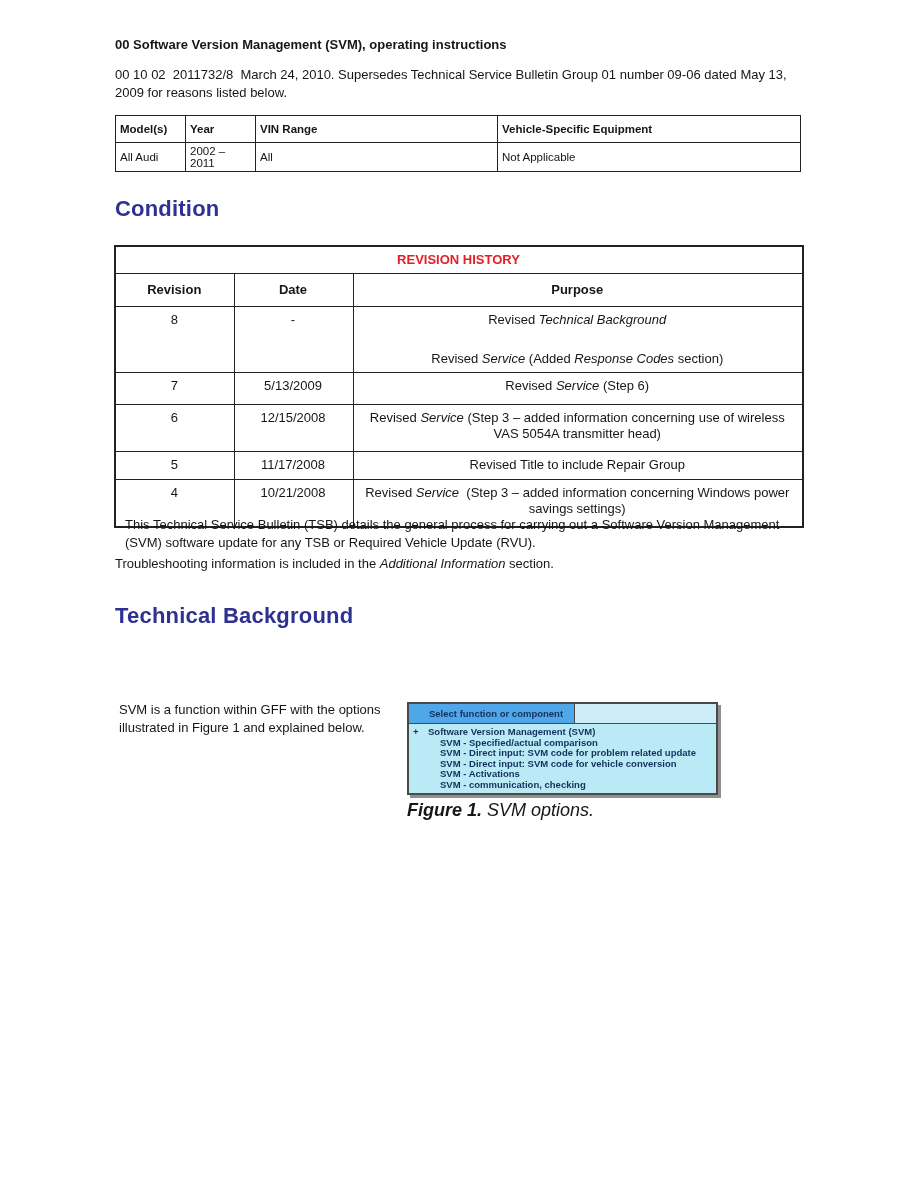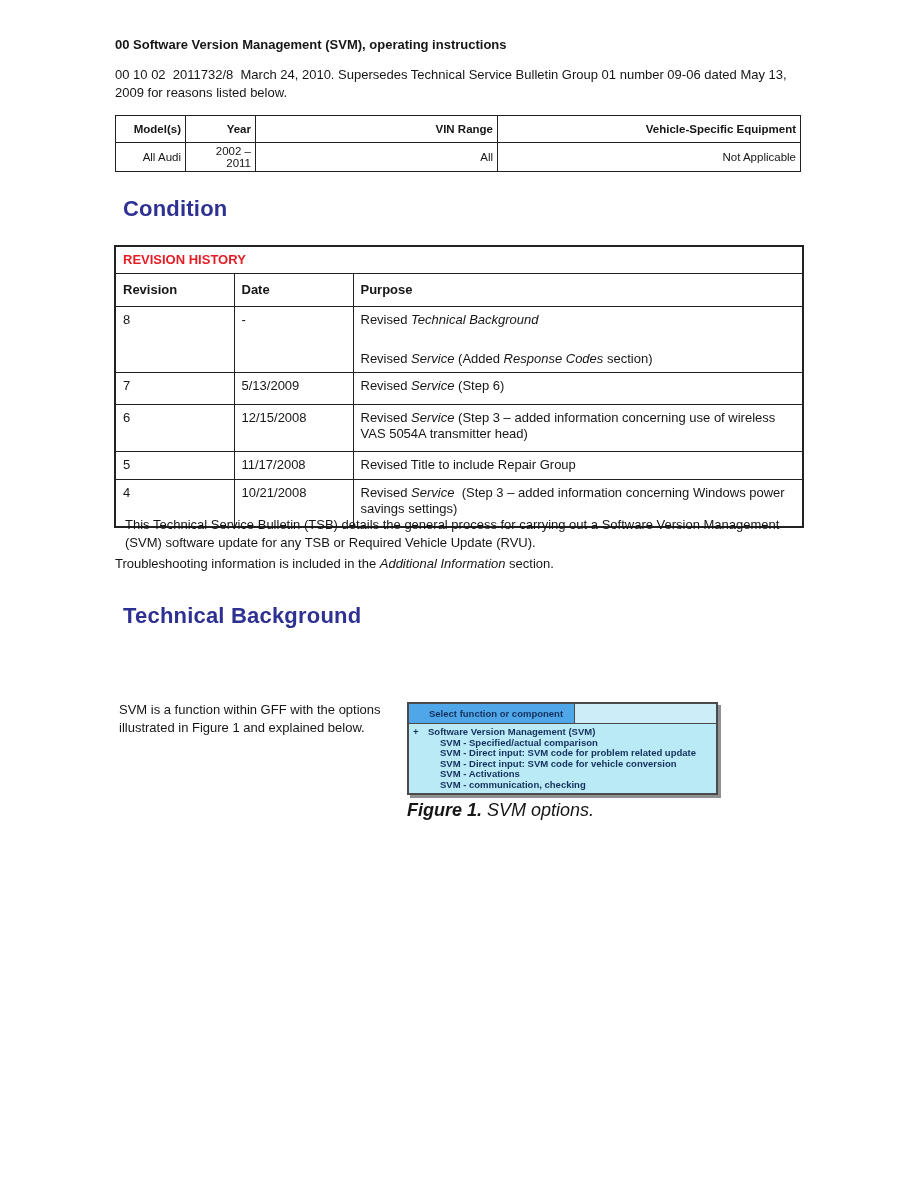--- a/index.html
+++ b/index.html
@@ -5,30 +5,30 @@
   html,body{margin:0;padding:0;background:#fff;}
   .page{position:relative;width:918px;height:1188px;background:#ffffff;overflow:hidden;
         font-family:"Liberation Sans",sans-serif;color:#161616;}
   .abs{position:absolute;}
   p{margin:0;}
   .doc-title{left:115px;top:37px;font-size:13px;font-weight:bold;}
   .intro{left:115px;top:66px;width:692px;font-size:13px;line-height:17.5px;}
 
   
   .veh-table{left:115px;top:115px;width:686px;border-collapse:collapse;table-layout:fixed;font-size:11.5px;}
-  .veh-table td{border:1px solid #222;text-align:right;vertical-align:middle;padding:2px 4px;}
+  .veh-table td{border:1px solid #222;text-align:left;vertical-align:middle;padding:2px 4px;}
   .veh-head td{font-weight:bold;}
 
-  .h-blue{color:#2E3192;font-size:22px;font-weight:bold;letter-spacing:.2px;margin-left:8px;}
+  .h-blue{color:#2E3192;font-size:22px;font-weight:bold;letter-spacing:.2px;}
   #condition-heading{left:115px;top:196px;}
   #tb-heading{left:115px;top:603px;}
 
   
   .rev-table{left:114px;top:245px;width:690px;border-collapse:collapse;table-layout:fixed;
-             font-size:13px;border:2px solid #222;}
+             font-size:13px;border:2px solid #222;text-align:center;}
   .rev-table td{border:1px solid #222;vertical-align:top;padding:5px 8px 4px 7px;line-height:16.5px;}
   .rev-caption{color:#E31E25;font-weight:bold;vertical-align:middle !important;}
   .rev-head td{font-weight:bold;vertical-align:middle;}
   .pline{margin-top:23px;}
 
   .body-p{font-size:13px;line-height:17.5px;}
   #tsb-summary{left:125px;top:516px;width:692px;}
   #troubleshooting{left:115px;top:555px;width:692px;}
   #diag-tool{left:115px;top:646px;width:692px;}
   #svm-func{left:119px;top:701px;width:282px;}

